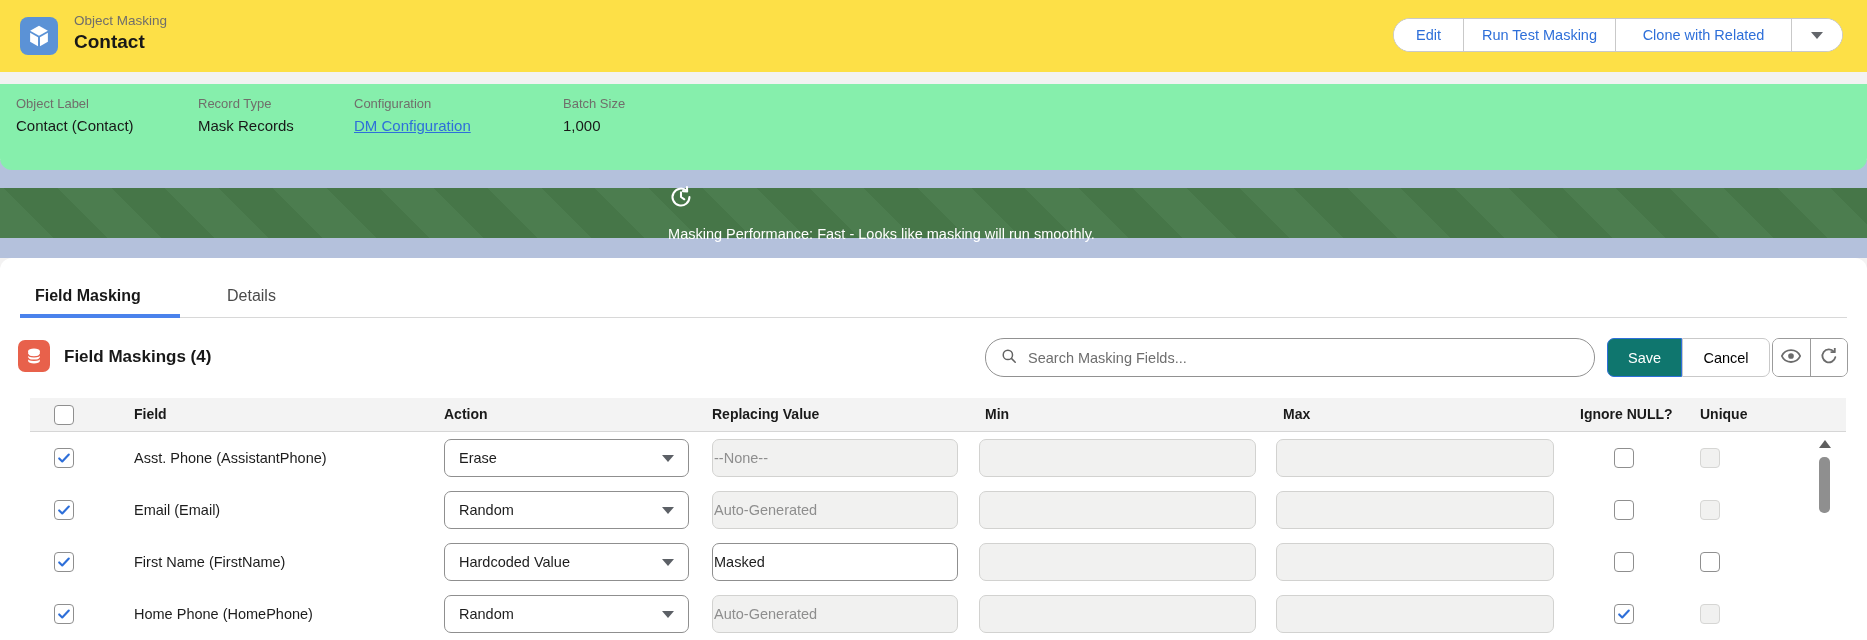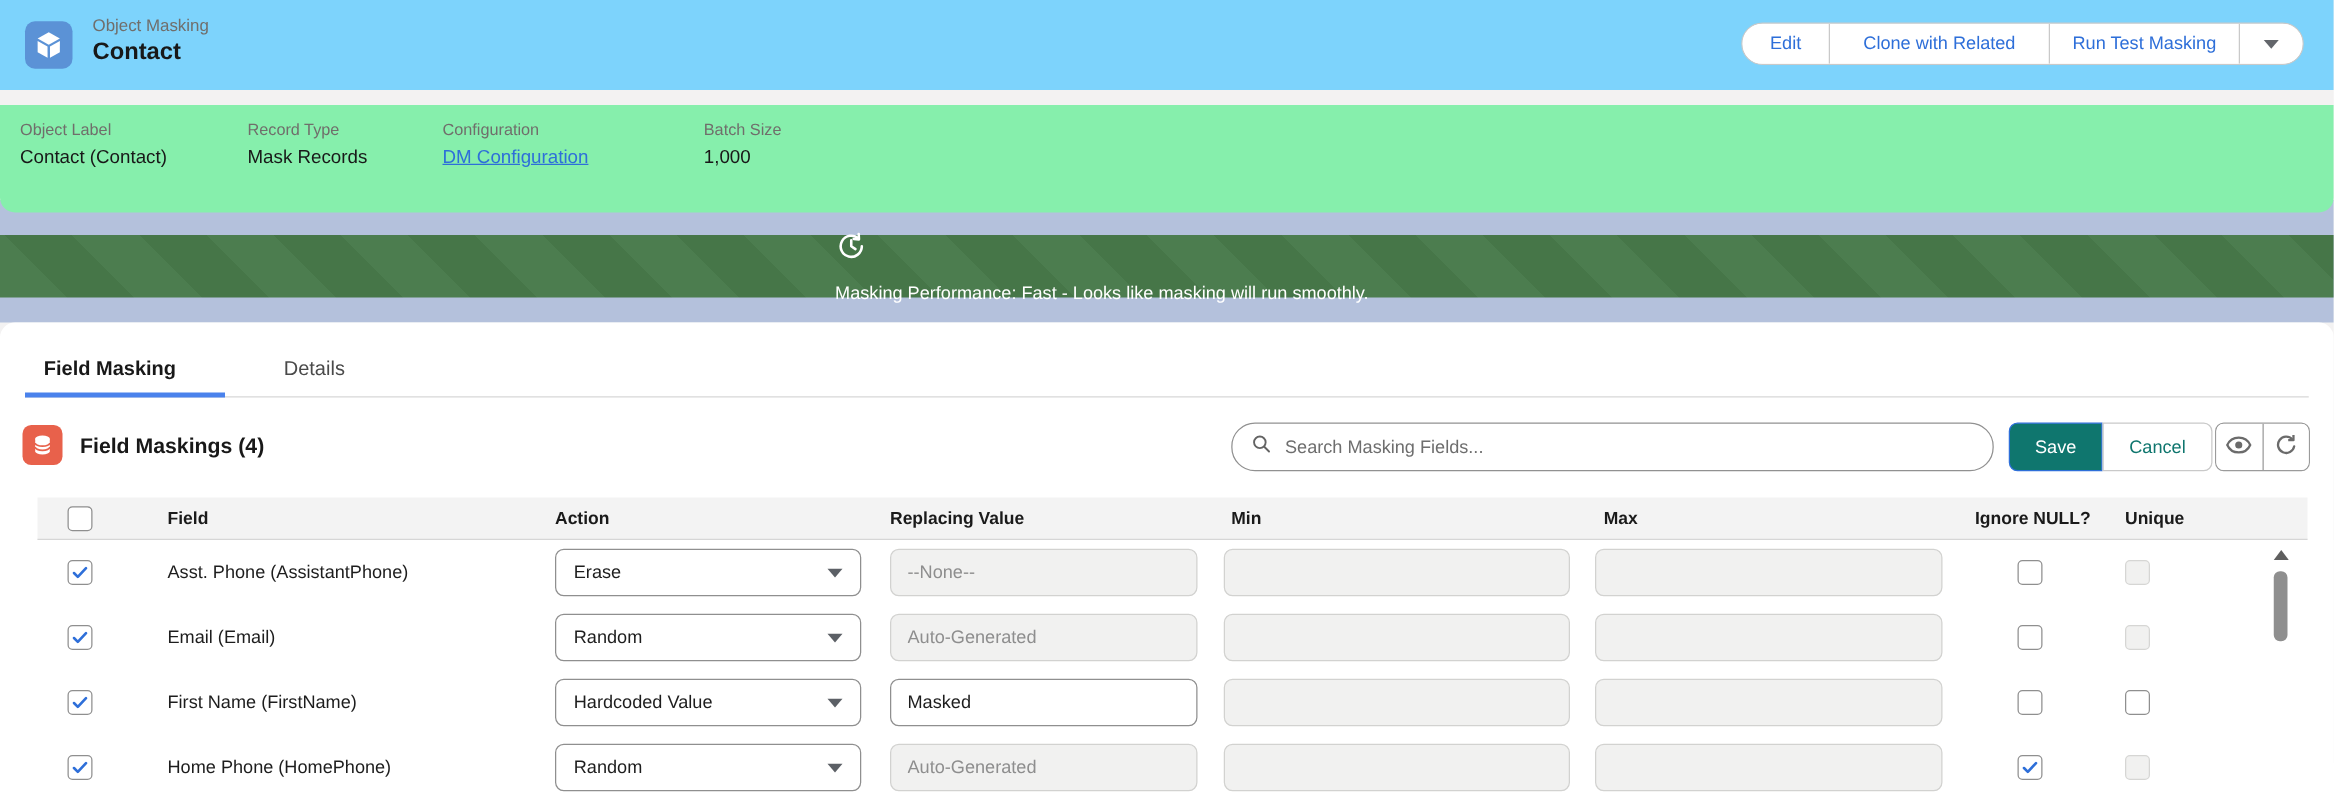--- a/index.html
+++ b/index.html
@@ -1,21 +1,21 @@
 <!DOCTYPE html>
 <html><head>
 <meta charset="utf-8">
 <style>
   * { margin:0; padding:0; box-sizing:border-box; }
   html,body { width:1867px; height:640px; overflow:hidden; }
   body { font-family:"Liberation Sans", sans-serif; background:#f3f2f2; }
   .stage { position:relative; width:1867px; height:640px; }
 
   
-  .header-card { position:absolute; left:0; top:0; width:1867px; height:72px; background:#7dd3fc; }
+  .header-card { position:absolute; left:0; top:0; width:1867px; height:72px; background:#fde047; }
   .obj-icon { position:absolute; left:20px; top:17px; width:38px; height:38px; border-radius:8px;
               background:#5b92d6; display:flex; align-items:center; justify-content:center; }
   .title-block { position:absolute; left:74px; top:13px; }
   .obj-type { font-size:13.5px; color:#706e6b; }
   .obj-title { font-size:19px; font-weight:bold; color:#181818; margin-top:3px; }
 
   .btn-group { position:absolute; left:1393px; top:18px; height:34px; display:flex;
                border:1px solid #c9c9c9; border-radius:17px; overflow:hidden; background:#fff; }
   .btn-group .gbtn { height:100%; display:flex; align-items:center; justify-content:center;
                font-size:14.5px; color:#2e6fd9; background:#fff; border:none; border-right:1px solid #c9c9c9;
@@ -60,21 +60,21 @@
                 border:1px solid #919191; border-radius:19px; background:#fff;
                 display:flex; align-items:center; padding-left:14px; }
   .search-box input { border:none; outline:none; flex:1; font-size:14.5px; color:#1d1d1d;
                       font-family:inherit; margin-left:10px; background:transparent; }
   .search-box input::placeholder { color:#6e6e6e; }
 
   .save-btn { position:absolute; left:1607px; top:80px; width:75px; height:39px; background:#0f766e;
               color:#fff; font-size:14.5px; border:1px solid #2e6fd9; border-radius:7px 0 0 7px;
               cursor:pointer; font-family:inherit; }
   .cancel-btn { position:absolute; left:1682px; top:80px; width:88px; height:39px; background:#fff;
-              color:#0f766e; font-size:14.5px; border:1px solid #c9c9c9; border-radius:0 7px 7px 0;
+              color:#000000; font-size:14.5px; border:1px solid #c9c9c9; border-radius:0 7px 7px 0;
               cursor:pointer; font-family:inherit; }
   .icon-group { position:absolute; left:1772px; top:80px; width:76px; height:39px; display:flex;
               border:1px solid #9b9b9b; border-radius:7px; overflow:hidden; background:#fff; }
   .icon-btn { flex:1; display:flex; align-items:center; justify-content:center; background:#fff;
               border:none; cursor:pointer; }
   .icon-btn + .icon-btn { border-left:1px solid #9b9b9b; }
 
   
   .tbl-header { position:absolute; left:30px; top:140px; width:1816px; height:34px; background:#f3f3f3;
                 border-bottom:1px solid #d6d6d6; }
@@ -96,21 +96,21 @@
   .cb.pos-unique { left:1700px; top:16px; }
   .hdr-cb { position:absolute; left:24px; top:7px; }
 
   .sel { position:absolute; left:444px; top:7px; width:245px; height:38px; background:#fff;
          border:1px solid #8f8f8f; border-radius:7px; display:flex; align-items:center;
          padding:0 14px; font-size:14.5px; color:#1d1d1d; cursor:pointer; }
   .sel .sel-caret { position:absolute; right:14px; width:0; height:0;
          border-left:6px solid transparent; border-right:6px solid transparent; border-top:7px solid #5c6066; }
 
   .txt { position:absolute; top:7px; height:38px; border:1px solid #8f8f8f; border-radius:7px;
-         padding:0 13px; font-size:14.5px; color:#1d1d1d; background:#fff; font-family:inherit; outline:none; }
+         padding:0 1px; font-size:14.5px; color:#1d1d1d; background:#fff; font-family:inherit; outline:none; }
   .txt:disabled { background:#f1f1f0; border-color:#d2d2d0; color:#8e8e8e; }
   .txt.pos-replacing { left:712px; width:246px; }
   .txt.pos-min { left:979px; width:277px; }
   .txt.pos-max { left:1276px; width:278px; }
 
   
   .tscroll { position:absolute; left:1818px; top:178px; width:13px; height:204px; }
   .tscroll .up-arrow { width:0; height:0; margin:4px auto 0; border-left:6px solid transparent;
         border-right:6px solid transparent; border-bottom:8px solid #5f5f5f; cursor:pointer; }
   .tscroll .thumb { width:11px; height:56px; margin:9px auto 0; background:#8f8f8f; border-radius:5px; cursor:grab; }
@@ -141,22 +141,22 @@
         <path d="M3.8 9 L11.1 13.1 V21.4 L3.8 17.3 Z" fill="#fff"></path>
         <path d="M20.2 9 L12.9 13.1 V21.4 L20.2 17.3 Z" fill="#fff"></path>
       </svg>
     </div>
     <div class="title-block">
       <div class="obj-type">Object Masking</div>
       <div class="obj-title">Contact</div>
     </div>
     <div class="btn-group">
       <button class="gbtn w-edit">Edit</button>
+      <button class="gbtn w-run">Run Test Masking</button>
       <button class="gbtn w-clone">Clone with Related</button>
-      <button class="gbtn w-run">Run Test Masking</button>
       <button class="gbtn w-caret">
         <span class="caret-down"></span>
       </button>
     </div>
   </div>
 
   <div class="details-card">
     <div class="dfield df0">
       <div class="dlabel">Object Label</div>
       <div class="dvalue">Contact (Contact)</div>

